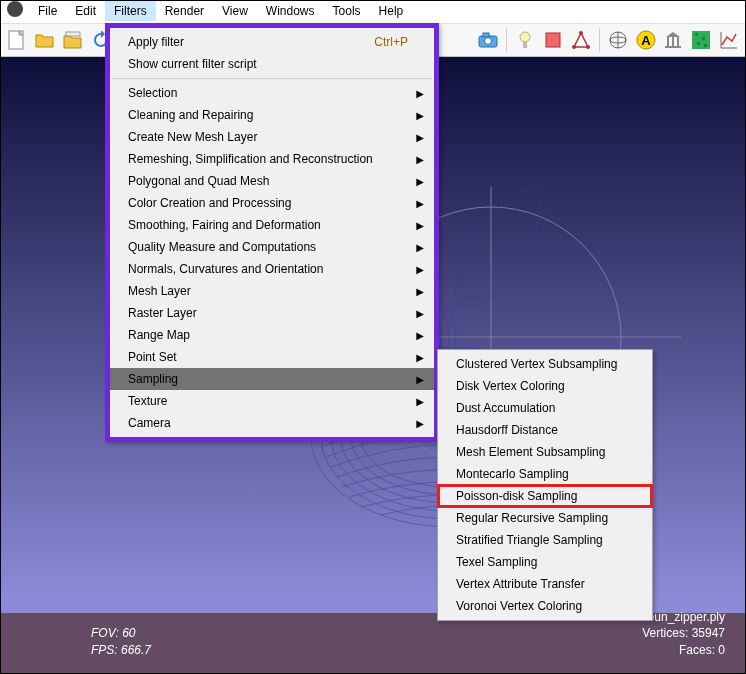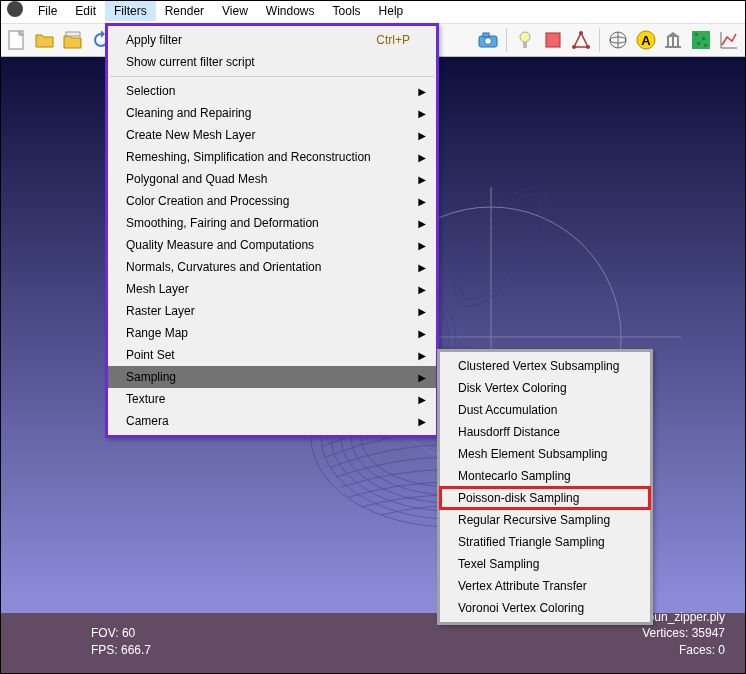--- a/index.html
+++ b/index.html
@@ -9,33 +9,33 @@
   .menubar .appicon { width:16px; height:16px; border-radius:50%; background:#444; margin:0 6px 0 4px; }
   .menubar .mitem { padding:3px 9px; cursor:default; }
   .menubar .mitem.active { background:#cde8ff; }
   
   .toolbar { display:flex; align-items:center; height:34px; background:#f7f7f7; border-top:1px solid #e0e0e0; border-bottom:1px solid #c0c0c0; padding:0 4px; gap:4px;}
   .tbtn { width:26px; height:26px; display:flex; align-items:center; justify-content:center; font-size:16px; color:#555; }
   .sep { width:1px; height:24px; background:#d0d0d0; margin:0 2px; }
   
   .viewport { position:relative; width:100%; height:calc(100% - 22px - 34px); background: linear-gradient(to bottom, #0e0e3a 0%, #8b8bd8 88%, #8b8bd8 88%); overflow:hidden;}
   .vp-bottom { position:absolute; left:0; right:0; bottom:0; height:60px; background:#634b63; }
-  .overlay-left { position:absolute; left:90px; bottom:14px; font-size:12px; color:#fff; line-height:1.4;}
+  .overlay-left { position:absolute; left:90px; bottom:14px; font-size:12px; color:#fff; line-height:1.4;font-style:italic;}
   .overlay-right { position:absolute; right:20px; bottom:14px; font-size:12px; color:#fff; text-align:right; line-height:1.4;}
   
   .bunny { position:absolute; left:300px; top:80px; width:420px; height:450px; pointer-events:none; }
   
-  .dropdown { position:absolute; top:22px; left:104px; width:334px; background:#f0f0f0; border:3px solid #6d28d9; box-shadow:2px 2px 4px rgba(0,0,0,0.25); font-size:12px; padding:3px 0;}
+  .dropdown { position:absolute; top:22px; left:104px; width:334px; background:#f0f0f0; border:5px solid #6d28d9; box-shadow:2px 2px 4px rgba(0,0,0,0.25); font-size:12px; padding:3px 0;}
   .drow { display:flex; align-items:center; height:22px; padding:0 26px 0 18px; position:relative; cursor:default;}
   .drow.hover { background:#737373;text-align:right; }
   .drow .arrow { position:absolute; right:10px; font-size:10px; }
   .drow .shortcut { margin-left:auto; color:#a16207; }
   .dsep { height:1px; background:#d0d0d0; margin:3px 2px; }
   
-  .submenu { position:absolute; top:348px; left:436px; width:216px; background:#f0f0f0; border:3px solid #a3a3a3; box-shadow:2px 2px 4px rgba(0,0,0,0.25); font-size:12px; padding:3px 0;}
+  .submenu { position:absolute; top:348px; left:436px; width:216px; background:#f0f0f0; border:1px solid #a3a3a3; box-shadow:2px 2px 4px rgba(0,0,0,0.25); font-size:12px; padding:3px 0;}
   .srow { display:flex; align-items:center; height:22px; padding:0 14px 0 18px; cursor:default; position:relative;}
   .srow.highlight-box { outline:3px solid #e62020; outline-offset:-2px; }
   
   svg { display:block; }
 </style>
 </head>
 <body>
 
 <div class="menubar">
   <div class="appicon"></div>

